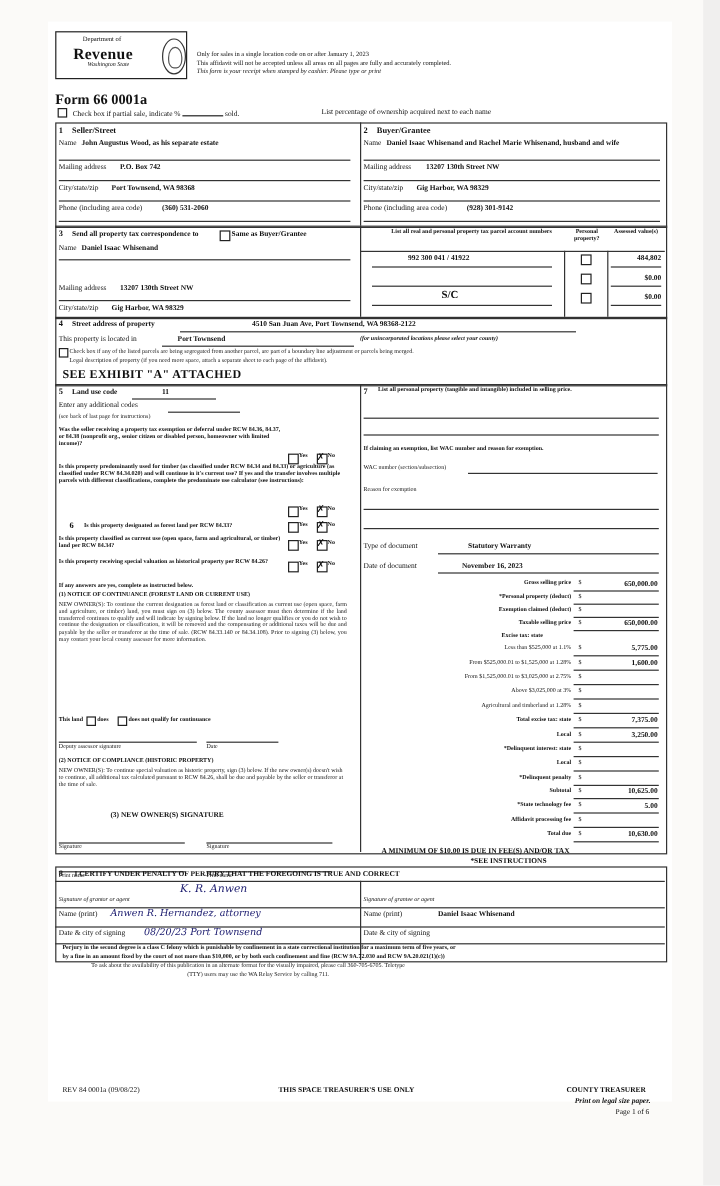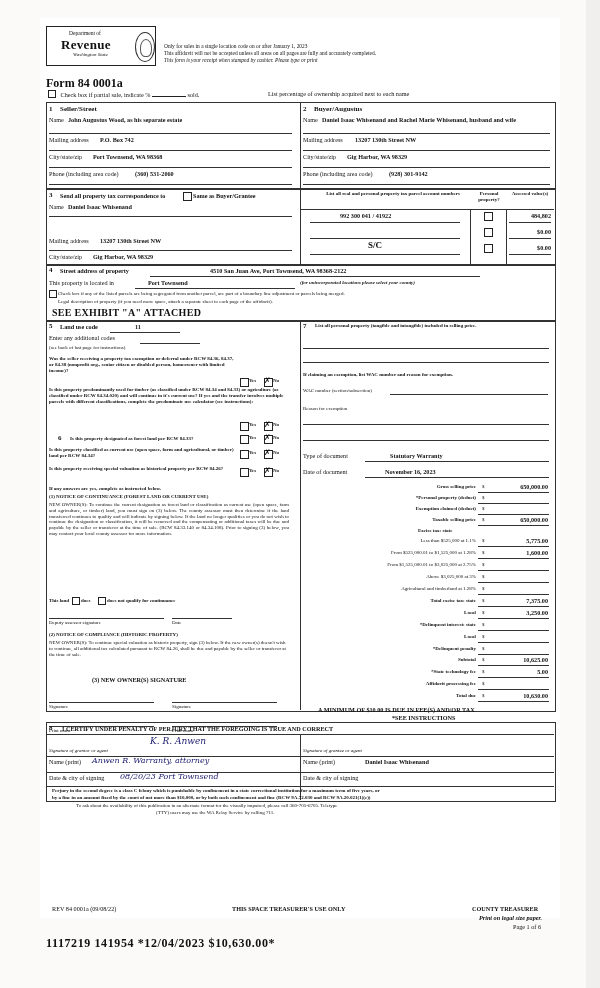--- a/index.html
+++ b/index.html
@@ -53,21 +53,21 @@
       <div class="d1">Department of</div>
       <div class="d2">Revenue</div>
       <div class="d3">Washington State</div>
       <div class="sealcirc"></div>
     </div>
     <div class="t tiny" style="left:118px;top:17px;">Only for sales in a single location code on or after January 1, 2023</div>
     <div class="t tiny" style="left:118px;top:24px;">This affidavit will not be accepted unless all areas on all pages are fully and accurately completed.</div>
     <div class="t tiny ital" style="left:118px;top:31px;">This form is your receipt when stamped by cashier. Please type or print</div>
   </div>
 
-  <div class="formno">Form 84 0001a</div>
+  <div class="formno">Form 66 0001a</div>
 
   <div class="t sm" style="left:48px;top:90px;">
     <span class="boxsm"></span>
     <span>Check box if partial sale, indicate %</span>
     <span class="ul" style="width:34px;"></span>
     <span>sold.</span>
   </div>
   <div class="t sm" style="left:268px;top:90px;">List percentage of ownership acquired next to each name</div>
 
   <div class="box" style="left:46px;top:102px;width:508px;height:86px;"></div>
@@ -82,21 +82,21 @@
   <div class="t sm bold" style="left:100px;top:136px;">P.O. Box 742</div>
   <div class="line" style="left:49px;top:150px;width:243px;"></div>
   <div class="t sm" style="left:49px;top:153px;">City/state/zip</div>
   <div class="t sm bold" style="left:93px;top:153px;">Port Townsend, WA 98368</div>
   <div class="line" style="left:49px;top:167px;width:243px;"></div>
   <div class="t sm" style="left:49px;top:170px;">Phone (including area code)</div>
   <div class="t sm bold" style="left:135px;top:170px;">(360) 531-2060</div>
   <div class="line" style="left:49px;top:184px;width:243px;"></div>
 
   <div class="t md bold" style="left:303px;top:105px;">2</div>
-  <div class="t md bold" style="left:314px;top:105px;">Buyer/Augustus</div>
+  <div class="t md bold" style="left:314px;top:105px;">Buyer/Grantee</div>
   <div class="t sm" style="left:303px;top:116px;">Name</div>
   <div class="t sm bold" style="left:322px;top:116px;white-space:normal;width:228px;">Daniel Isaac Whisenand and Rachel Marie Whisenand, husband and wife</div>
   <div class="line" style="left:303px;top:133px;width:247px;"></div>
   <div class="t sm" style="left:303px;top:136px;">Mailing address</div>
   <div class="t sm bold" style="left:355px;top:136px;">13207 130th Street NW</div>
   <div class="line" style="left:303px;top:150px;width:247px;"></div>
   <div class="t sm" style="left:303px;top:153px;">City/state/zip</div>
   <div class="t sm bold" style="left:347px;top:153px;">Gig Harbor, WA 98329</div>
   <div class="line" style="left:303px;top:167px;width:247px;"></div>
   <div class="t sm" style="left:303px;top:170px;">Phone (including area code)</div>
@@ -377,35 +377,34 @@
   <div class="t md bold" style="left:49px;top:724px;">8</div>
   <div class="t sm bold" style="left:62px;top:725px;">I CERTIFY UNDER PENALTY OF PERJURY THAT THE FOREGOING IS TRUE AND CORRECT</div>
   <div class="hr" style="left:46px;top:734px;width:508px;"></div>
 
   <div class="sig" style="position:absolute;left:150px;top:736px;">K. R. Anwen</div>
   <div class="t xtiny ital" style="left:49px;top:748px;">Signature of grantor or agent</div>
   <div class="t xtiny ital" style="left:303px;top:748px;">Signature of grantee or agent</div>
   <div class="hr" style="left:46px;top:756px;width:508px;"></div>
 
   <div class="t sm" style="left:49px;top:758px;">Name (print)</div>
-  <div class="sig" style="position:absolute;left:92px;top:756px;font-size:8px;">Anwen R. Warranty, attorney</div>
+  <div class="sig" style="position:absolute;left:92px;top:756px;font-size:8px;">Anwen R. Hernandez, attorney</div>
   <div class="t sm" style="left:303px;top:758px;">Name (print)</div>
   <div class="t sm bold" style="left:365px;top:758px;">Daniel Isaac Whisenand</div>
   <div class="hr" style="left:46px;top:772px;width:508px;"></div>
 
   <div class="t sm" style="left:49px;top:774px;">Date &amp; city of signing</div>
   <div class="sig" style="position:absolute;left:120px;top:772px;font-size:8px;">08/20/23  Port Townsend</div>
   <div class="t sm" style="left:303px;top:774px;">Date &amp; city of signing</div>
   <div class="hr" style="left:46px;top:786px;width:508px;"></div>
 
   <div class="t xtiny bold" style="left:52px;top:788px;">Perjury in the second degree is a class C felony which is punishable by confinement in a state correctional institution for a maximum term of five years, or</div>
   <div class="t xtiny bold" style="left:52px;top:795px;">by a fine in an amount fixed by the court of not more than $10,000, or by both such confinement and fine (RCW 9A.72.030 and RCW 9A.20.021(1)(c))</div>
   <div class="t xtiny" style="left:76px;top:803px;">To ask about the availability of this publication in an alternate format for the visually impaired, please call 360-705-6705. Teletype</div>
   <div class="t xtiny" style="left:156px;top:810px;">(TTY) users may use the WA Relay Service by calling 711.</div>
 
   <div class="t sm" style="left:52px;top:905px;">REV 84 0001a (09/08/22)</div>
   <div class="t sm bold" style="left:232px;top:905px;">THIS SPACE TREASURER'S USE ONLY</div>
   <div class="t sm bold" style="left:472px;top:905px;">COUNTY TREASURER</div>
   <div class="t sm bold ital" style="left:479px;top:914px;">Print on legal size paper.</div>
   <div class="t sm" style="left:513px;top:923px;">Page 1 of 6</div>
 
-  <div class="stamp">1117219  141954  *12/04/2023  $10,630.00*</div>
 </div>
 
 </body></html>

